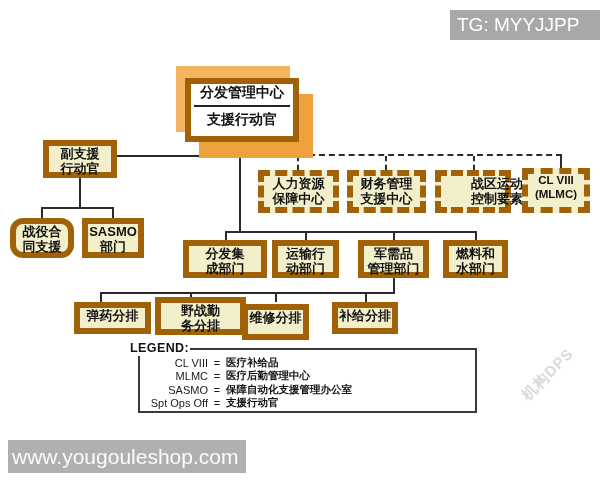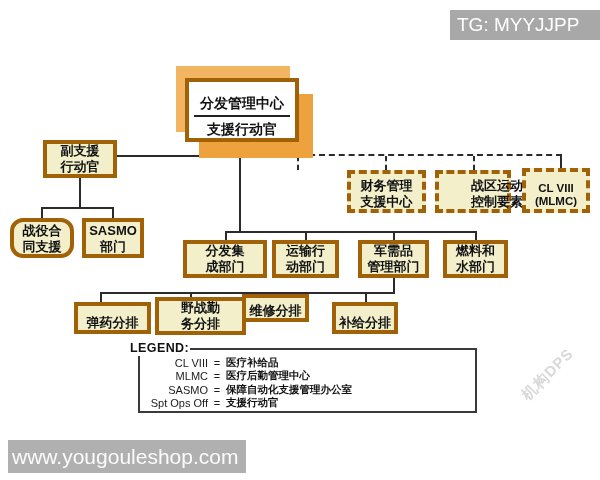--- a/index.html
+++ b/index.html
@@ -3,22 +3,22 @@
 <meta charset="utf-8">
 <style>
   html,body{margin:0;padding:0;background:#ffffff;}
   #stage{position:relative;width:600px;height:480px;background:#ffffff;overflow:hidden;
          font-family:"Liberation Sans",sans-serif;color:#111;}
   
   .ln{position:absolute;background:#2b2b2b;}
   .lnd-h{position:absolute;height:0;border-top:2px dashed #2b2b2b;}
   .lnd-v{position:absolute;width:0;border-left:2px dashed #2b2b2b;}
   
-  .node{position:absolute;box-sizing:border-box;background:#f2efca;border:4px solid #a16207;
-        display:flex;flex-direction:column;align-items:center;justify-content:flex-end;
+  .node{position:absolute;box-sizing:border-box;background:#f2efca;border:6px solid #a16207;
+        display:flex;flex-direction:column;align-items:center;justify-content:flex-start;
         font-weight:bold;font-size:13px;line-height:1.18;text-align:center;z-index:2;}
   .node.dashed{border-style:dashed;}
   .node span{display:block;white-space:nowrap;}
   
   #n-root{background:#ffffff;font-size:14px;z-index:3;}
   #n-root .r2{border-top:2px solid #222;margin-top:4px;padding-top:4px;width:96px;}
   .shadow{position:absolute;z-index:1;}
   
   .lgline{position:absolute;background:#3a3a3a;}
   #legend-title{position:absolute;left:130px;top:341px;font-weight:bold;font-size:12.5px;
@@ -87,20 +87,24 @@
   <div class="node" style="left:10px;top:218px;width:64px;height:40px;border-radius:13px;">
     <span>战役合</span>
     <span>同支援</span>
   </div>
 
   <div class="node" style="left:82px;top:218px;width:62px;height:40px;">
     <span style="font-weight:600;">SASMO</span>
     <span>部门</span>
   </div>
 
+  <div class="node dashed" style="left:258px;top:170px;width:81px;height:43px;">
+    <span>人力资源</span>
+    <span>保障中心</span>
+  </div>
 
   <div class="node dashed" style="left:347px;top:170px;width:79px;height:43px;">
     <span>财务管理</span>
     <span>支援中心</span>
   </div>
 
   <div class="node dashed" style="left:435px;top:170px;width:76px;height:43px;padding-left:48px;">
     <span>战区运动</span>
     <span>控制要素</span>
   </div>
@@ -132,21 +136,21 @@
 
   <div class="node" style="left:74px;top:302px;width:77px;height:32px;">
     <span>弹药分排</span>
   </div>
 
   <div class="node" style="left:155px;top:297px;width:91px;height:38px;">
     <span>野战勤</span>
     <span>务分排</span>
   </div>
 
-  <div class="node" style="left:242px;top:294px;width:67px;height:28px;">
+  <div class="node" style="left:242px;top:304px;width:67px;height:36px;">
     <span>维修分排</span>
   </div>
 
   <div class="node" style="left:332px;top:302px;width:66px;height:32px;">
     <span>补给分排</span>
   </div>
 
   <div id="legend-title">LEGEND:</div>
   <div class="lgline" style="left:190px;top:348px;width:287px;height:2px;"></div>
   <div class="lgline" style="left:475px;top:348px;width:2px;height:65px;"></div>

